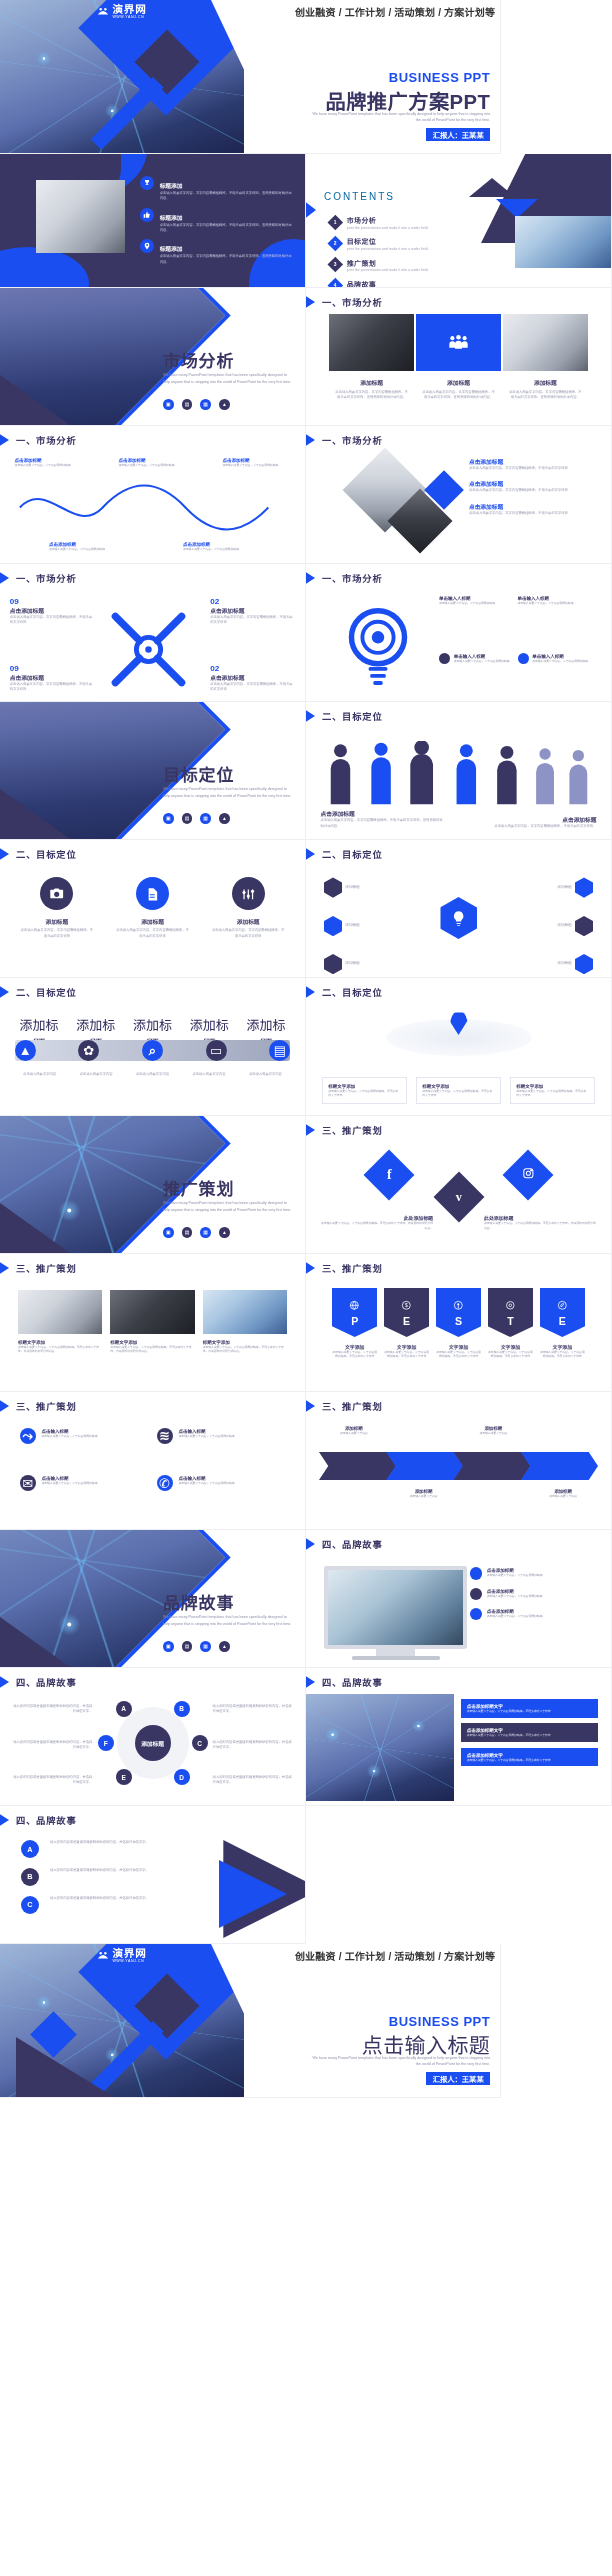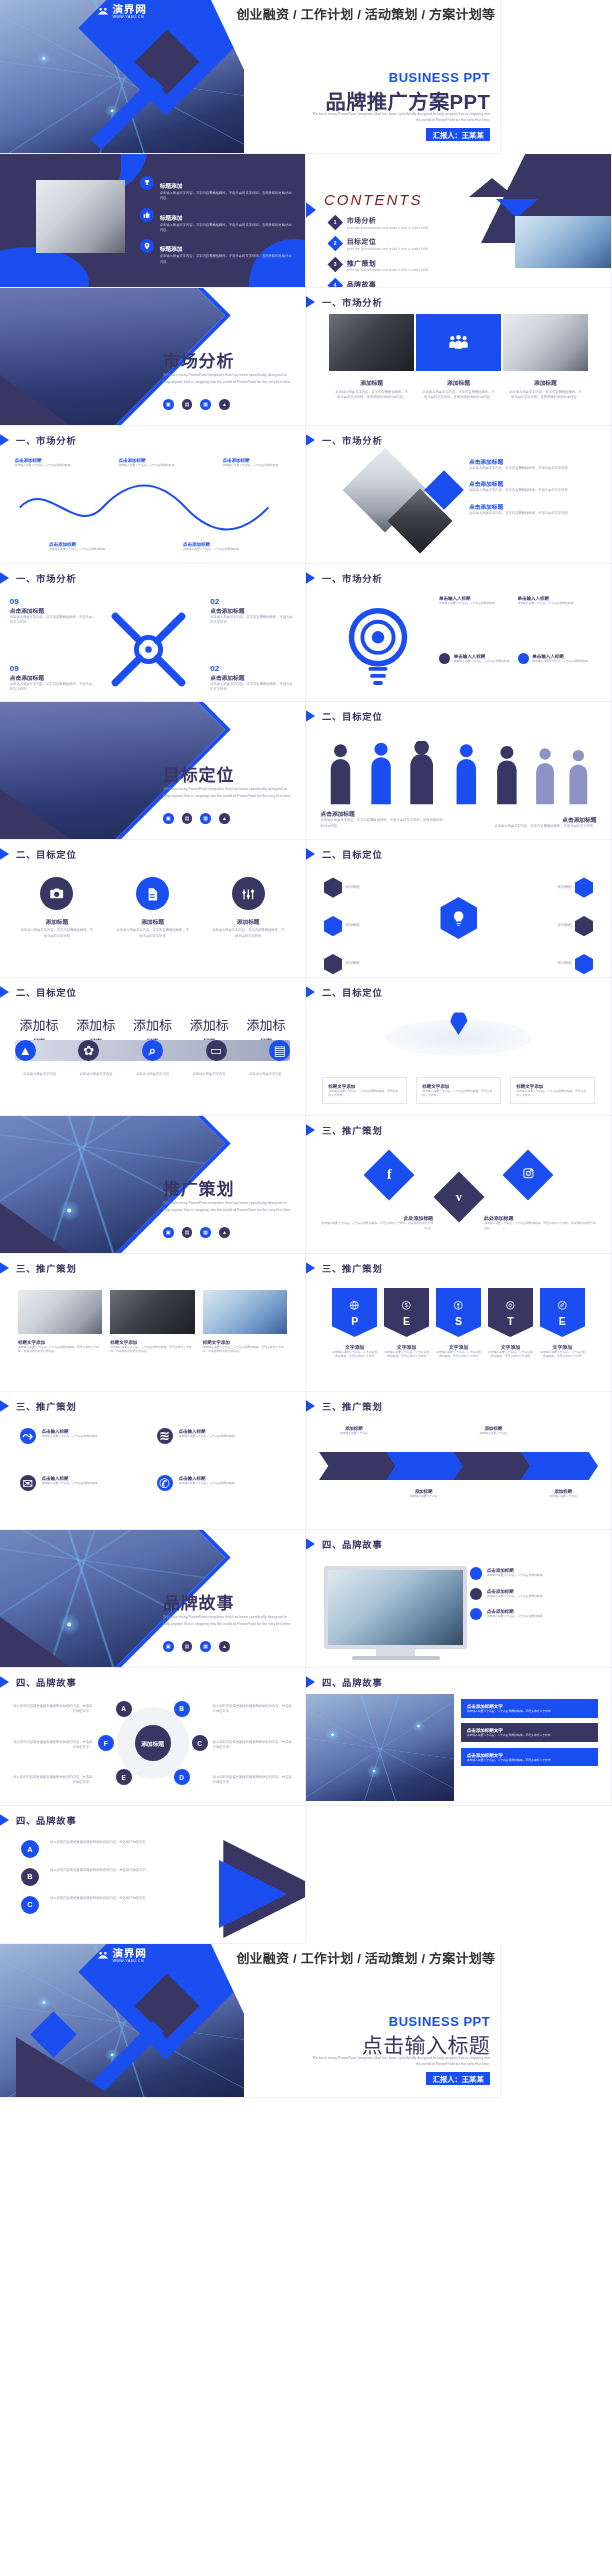--- a/index.html
+++ b/index.html
@@ -40,34 +40,34 @@
   .circ{border-radius:50%;}
 
   
   .cover{position:relative;height:154px;background:#fff;overflow:hidden;}
   .cover .img{position:absolute;left:0;top:0;width:244px;height:154px;}
   .cover .bluewedge{position:absolute;left:104px;top:-34px;width:124px;height:124px;background:#1b4ef0;transform:rotate(45deg);}
   .cover .navydia{position:absolute;left:144px;top:39px;width:46px;height:46px;background:#3a3664;transform:rotate(45deg);}
   .cover .bluebar{position:absolute;left:153px;top:77px;width:14.6px;height:88px;background:#1b4ef0;transform:rotate(45deg);transform-origin:top left;}
   .cover .mask{position:absolute;left:211px;top:0;width:0;height:0;border-top:154px solid #fff;border-left:73px solid transparent;}
   .cover .topbar{position:absolute;left:0;top:0;width:100%;height:23px;}
-  .cover .tagline{position:absolute;right:4.9px;top:4.1px;font-size:13px;font-weight:700;color:#333;letter-spacing:0.2px;white-space:nowrap;}
+  .cover .tagline{position:absolute;right:4.9px;top:4.1px;font-size:10px;font-weight:700;color:#333;letter-spacing:0.2px;white-space:nowrap;}
   .cover .logo{position:absolute;left:96px;top:4.1px;display:flex;align-items:center;gap:2.4px;color:#fff;}
   .cover .logo .mark{width:14px;height:14px;position:relative;}
   .cover .logo .cn{font-size:10.6px;font-weight:800;letter-spacing:0.8px;line-height:1;}
   .cover .logo .url{font-size:3.6px;letter-spacing:0.5px;}
   .cover .eyebrow{position:absolute;right:9.8px;top:70px;font-size:13px;font-weight:800;color:#1b4ef0;letter-spacing:0.5px;}
   .cover .maintitle{position:absolute;right:9.8px;top:85px;font-size:20.3px;font-weight:800;color:#3a3664;letter-spacing:0.4px;}
   .cover .sub{position:absolute;right:9.8px;top:111px;width:179px;text-align:right;font-size:3.7px;line-height:1.75;color:#8b8fa8;}
   .cover .speaker{position:absolute;right:9.8px;top:128px;background:#1b4ef0;color:#fff;font-size:7.3px;padding:1.6px 6.5px;font-weight:600;}
 
   
   .contents{height:134px;position:relative;background:#fff;}
   .contents .lefttri{position:absolute;left:-8.1px;top:42px;width:0;height:0;border-top:14px solid transparent;border-bottom:14px solid transparent;border-left:18px solid #1b4ef0;}
-  .contents .ttl{position:absolute;left:18px;top:37px;font-size:15px;letter-spacing:2px;color:#7f1d1d;font-style:italic;}
+  .contents .ttl{position:absolute;left:18px;top:37px;font-size:10px;letter-spacing:2px;color:#0369a1;}
   .contents .navyblock{position:absolute;right:0;top:0;width:130px;height:89px;background:#3a3664;clip-path:polygon(34% 0,100% 0,100% 100%,0 100%);}
   .contents .navytri{position:absolute;right:96px;top:24.4px;width:0;height:0;border-left:23px solid transparent;border-right:23px solid transparent;border-bottom:19.5px solid #3a3664;}
   .contents .bluetri{position:absolute;right:73px;top:45px;width:0;height:0;border-left:21px solid transparent;border-right:21px solid transparent;border-top:19.5px solid #1b4ef0;}
   .contents .glass{position:absolute;right:0;top:62px;width:96px;height:52px;}
   .contents .list{position:absolute;left:24.4px;top:61px;width:163px;}
   .contents .citem{display:flex;align-items:flex-start;gap:5.7px;margin-bottom:6.5px;}
   .contents .cnum{width:10.6px;height:10.6px;transform:rotate(45deg);flex:0 0 auto;margin-top:1.6px;display:flex;align-items:center;justify-content:center;}
   .contents .cnum span{transform:rotate(-45deg);color:#fff;font-size:4.9px;font-weight:700;}
   .contents .n-navy{background:#3a3664;} .contents .n-blue{background:#1b4ef0;}
   .contents .ctxt b{display:block;font-size:7px;color:#3a3664;font-weight:800;letter-spacing:0.4px;}

